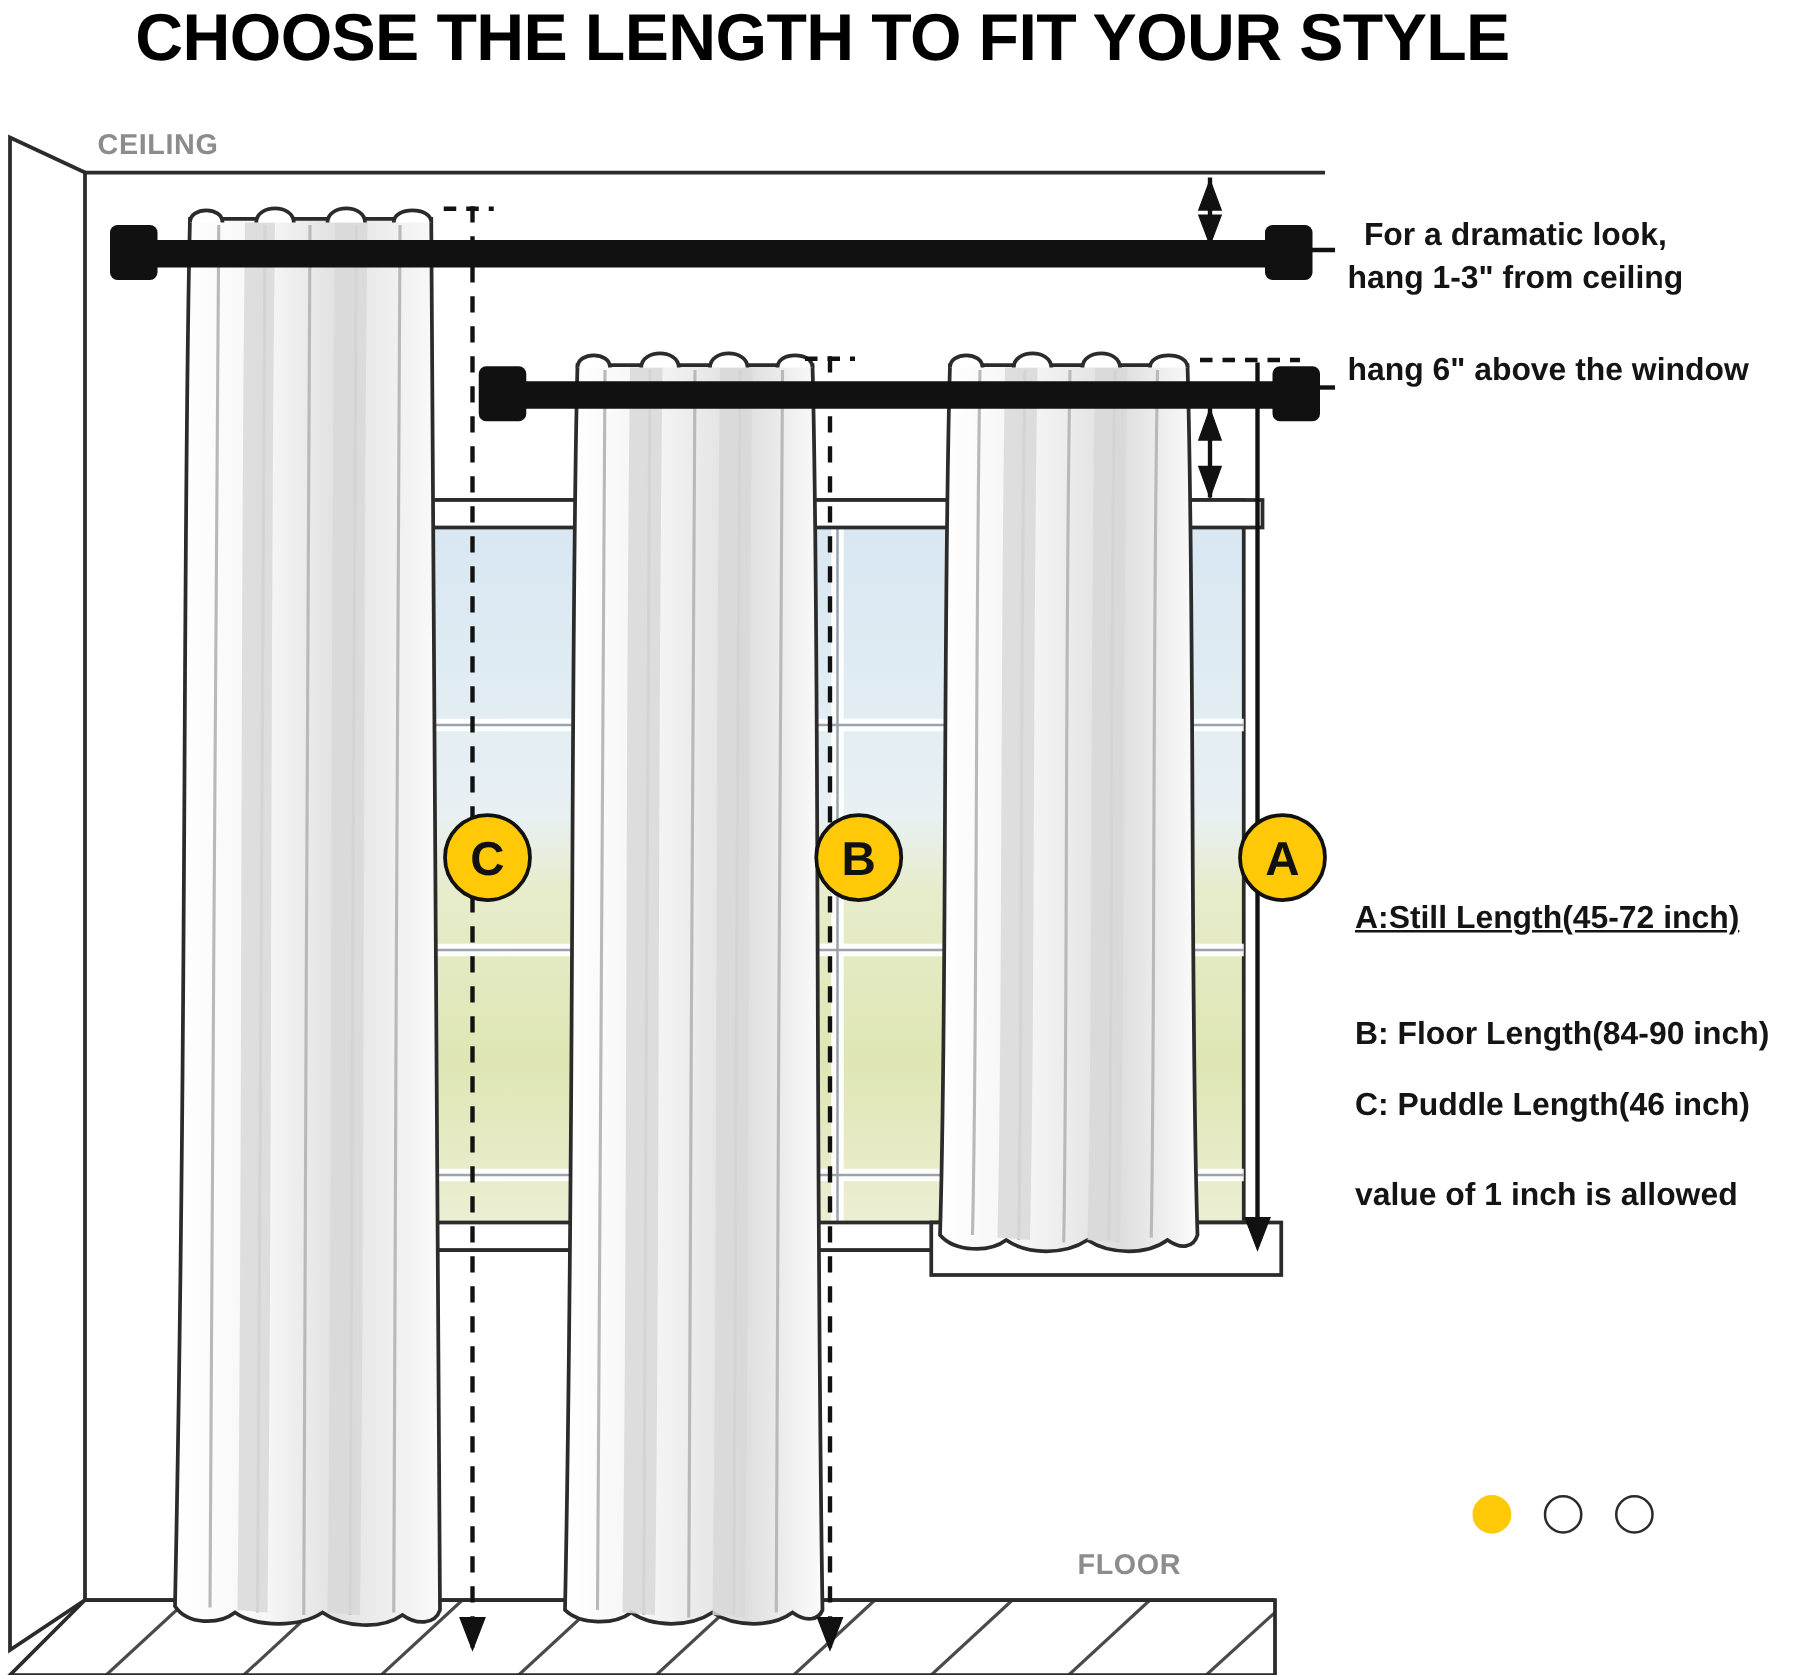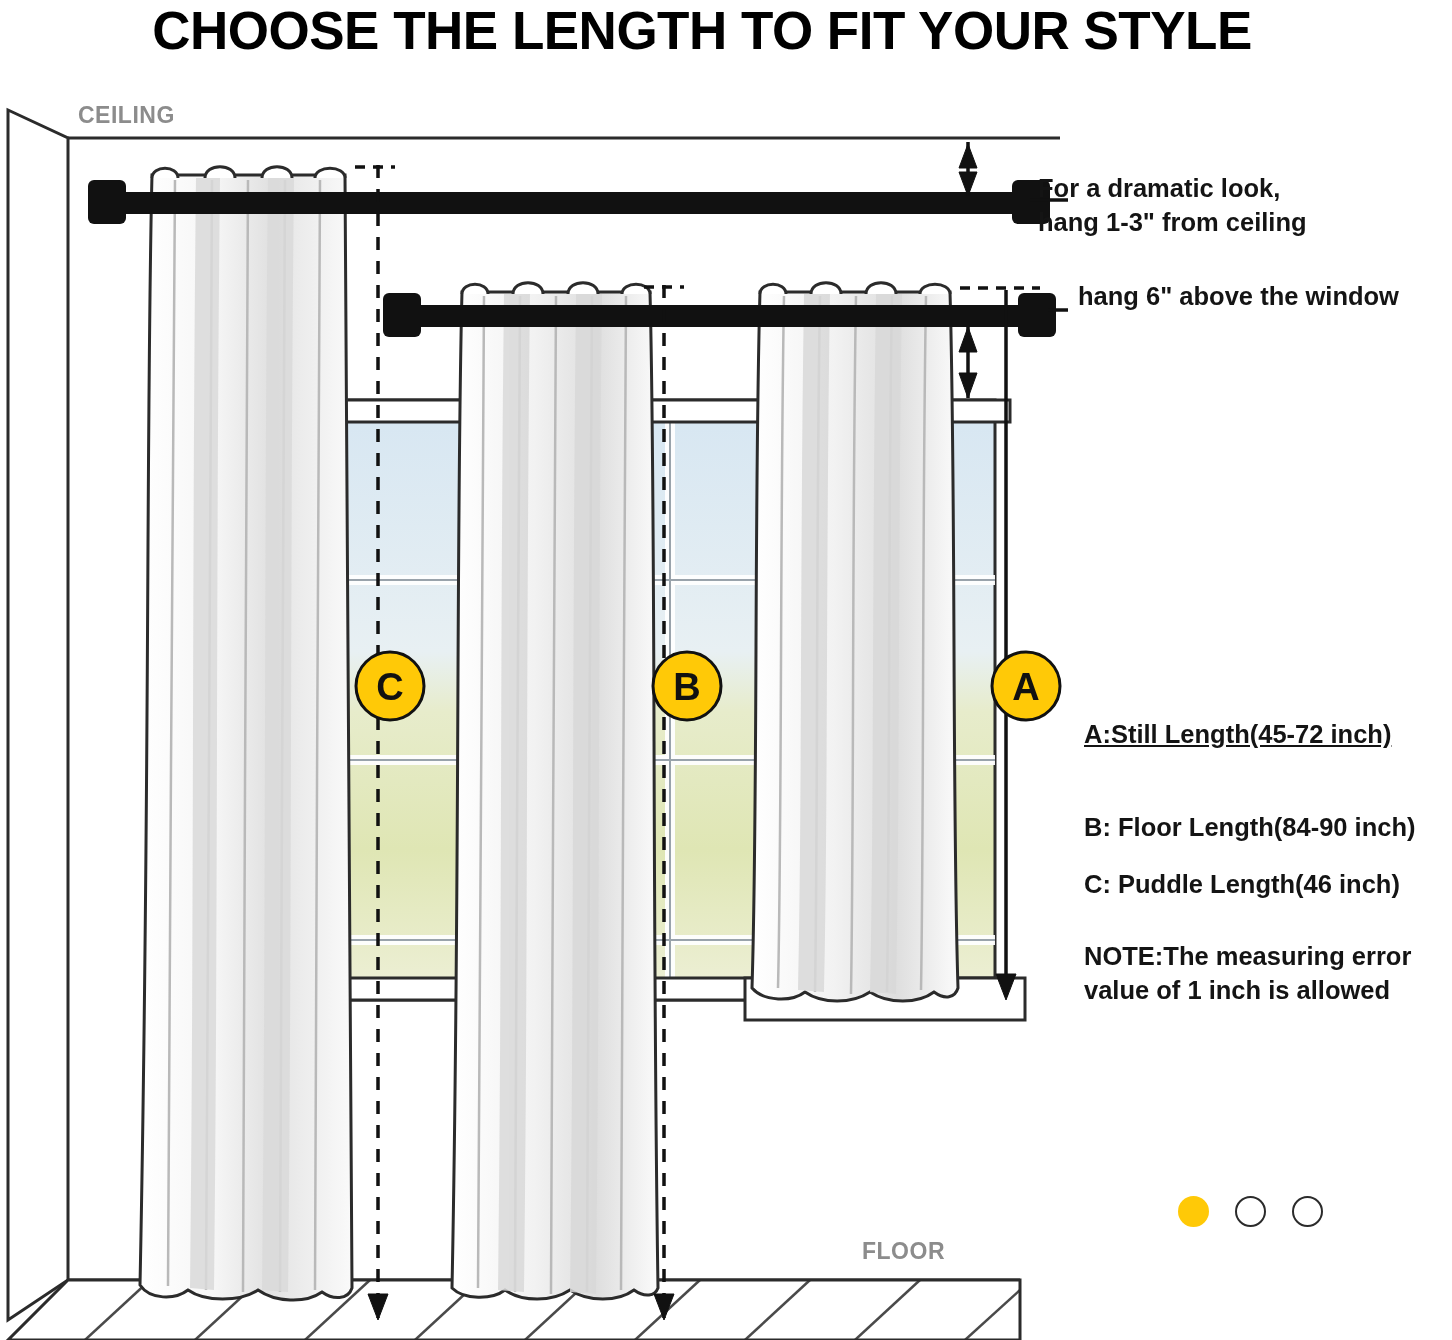--- a/index.html
+++ b/index.html
@@ -23,21 +23,20 @@
     left: 0;
     top: 0;
     width: 1316px;
     text-align: center;
     font-size: 53px;
     font-weight: bold;
     letter-spacing: -0.5px;
     line-height: 62px;
     color: #000000;
     white-space: nowrap;
-    padding-left: 44px;
   }
   svg.scene {
     position: absolute;
     left: 0;
     top: 0;
   }
   .anno {
     position: absolute;
     font-weight: bold;
     color: #141414;
@@ -281,35 +280,34 @@
     </g>
     <g>
       <circle cx="1026" cy="686" r="34" fill="#FFC907" stroke="#111111" stroke-width="3"></circle>
       <text x="1026" y="700" font-family="Liberation Sans, sans-serif" font-size="38" font-weight="bold" fill="#111111" text-anchor="middle">A</text>
     </g>
   </svg>
 
   <div class="label-ceiling" style="left:78px; top:102px;">CEILING</div>
   <div class="label-floor" style="left:862px; top:1238px;">FLOOR</div>
 
-  <div class="anno small" style="left:1038px; top:172px;">
+  <div class="anno small" style="left:1078px; top:172px;text-align:center;">
     <div>For a dramatic look,</div>
     <div>hang 1-3" from ceiling</div>
   </div>
 
   <div class="anno small" style="left:1078px; top:280px;">
     <div>hang 6" above the window</div>
   </div>
 
   <div class="anno legend" style="left:1084px; top:718px;text-decoration:underline;">A:Still Length(45-72 inch)</div>
   <div class="anno legend" style="left:1084px; top:793px;margin-top:18px;">B: Floor Length(84-90 inch)</div>
   <div class="anno legend" style="left:1084px; top:868px;">C: Puddle Length(46 inch)</div>
 
   <div class="anno legend" style="left:1084px; top:940px;">
-    <div>NOTE:The measuring error</div>
     <div>value of 1 inch is allowed</div>
   </div>
 
   <div class="dot-row">
     <div class="dot active"></div>
     <div class="dot"></div>
     <div class="dot"></div>
   </div>
 
 </div>

